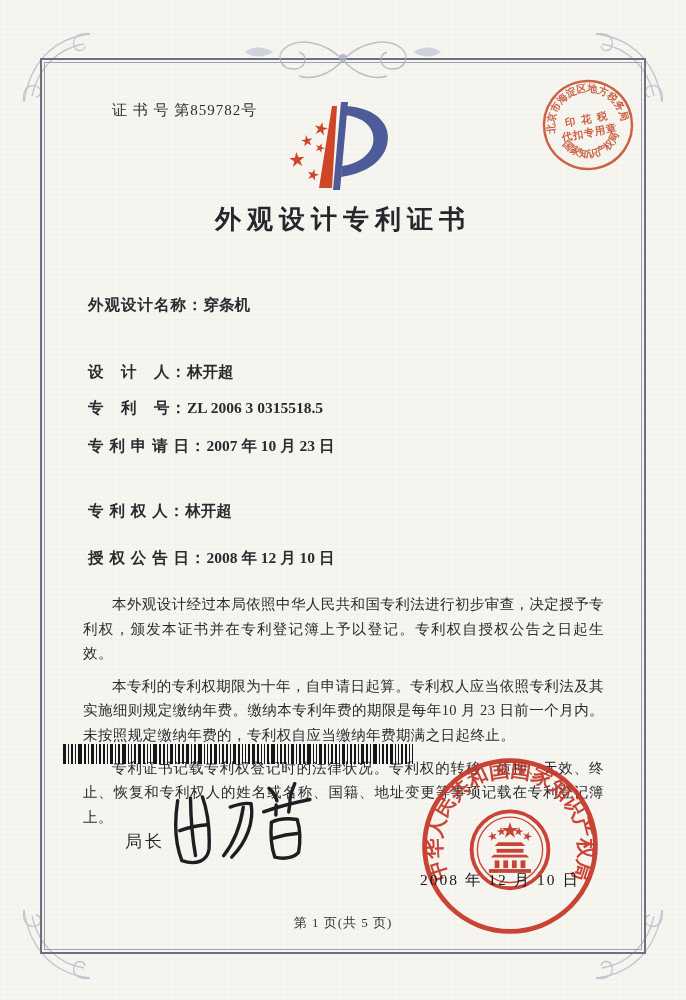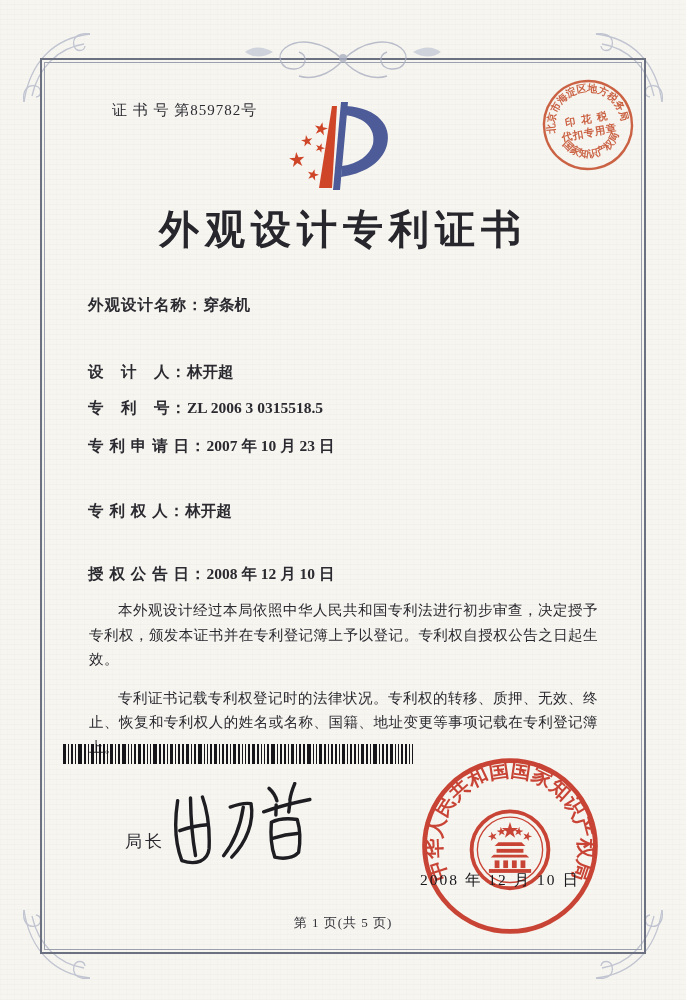--- a/index.html
+++ b/index.html
@@ -10,28 +10,28 @@
       repeating-linear-gradient(0deg, rgba(165,172,195,.055) 0 1px, transparent 1px 5px),
       repeating-linear-gradient(90deg, rgba(165,172,195,.03) 0 1px, transparent 1px 7px);
     font-family:"Liberation Serif","DejaVu Serif",serif;
     color:#23232a;
   }
   .frame{position:absolute;left:40px;top:58px;right:40px;bottom:46px;
     border:2px solid #6b7180;}
   .frame-inner{position:absolute;inset:2px;border:1px solid #9aa0ae;}
   .abs{position:absolute;}
   .cert-number{left:64px;top:101px;font-size:15px;letter-spacing:1px;color:#2c2c33;margin-left:48px;}
-  .title{left:0;top:202px;width:100%;text-align:center;font-size:40px;font-weight:bold;
+  .title{left:0;top:202px;width:100%;text-align:center;font-size:26px;font-weight:bold;
     letter-spacing:6px;color:#26262c;}
   .field{left:88px;font-size:15.5px;color:#2a2a30;white-space:nowrap;font-weight:bold;}
   .field .flabel{letter-spacing:1px;}
-  .f0{top:295px}.f1{top:362px}.f2{top:398px}.f3{top:436px}.f4{top:501px}.f5{top:564px}
+  .f0{top:295px}.f1{top:362px}.f2{top:398px}.f3{top:436px}.f4{top:501px}.f5{top:548px}
   .body-text{left:75px;top:584px;width:537px;font-size:14.5px;line-height:24.6px;
     text-align:justify;color:#2a2a30;letter-spacing:0.4px;}
-  .body-text p{margin:14px;text-indent:2em;}
+  .body-text p{margin:8px;text-indent:2em;}
   .barcode{left:63px;top:744px;width:350px;height:20px;display:flex;align-items:stretch;
     overflow:hidden;gap:2px;}
   .barcode .bar{background:#15151a;flex:0 0 auto;height:100%;}
   .director-label{left:125px;top:830px;font-size:17px;letter-spacing:3px;color:#2a2a30;}
   .signature-svg{left:172px;top:782px;}
   .issue-date{left:420px;top:870px;font-size:15.5px;letter-spacing:2px;color:#17171c;z-index:6;}
   .page-footer{left:0;top:914px;width:100%;text-align:center;font-size:13px;color:#33333a;letter-spacing:1px;}
   .logo-svg{left:286px;top:100px;}
   .tax-stamp-svg{left:540px;top:77px;transform:rotate(-10deg);z-index:5;}
   .official-seal-svg{left:414px;top:750px;z-index:5;}
@@ -138,20 +138,21 @@
 
 <div class="abs field f0"><span class="flabel">外观设计名称：</span><span>穿条机</span></div>
 <div class="abs field f1"><span class="flabel">设　计　人：</span><span>林开超</span></div>
 <div class="abs field f2"><span class="flabel">专　利　号：</span><span>ZL 2006 3 0315518.5</span></div>
 <div class="abs field f3"><span class="flabel">专 利 申 请 日：</span><span>2007 年 10 月 23 日</span></div>
 <div class="abs field f4"><span class="flabel">专 利 权 人：</span><span>林开超</span></div>
 <div class="abs field f5"><span class="flabel">授 权 公 告 日：</span><span>2008 年 12 月 10 日</span></div>
 
 <div class="abs body-text">
   <p>本外观设计经过本局依照中华人民共和国专利法进行初步审查，决定授予专利权，颁发本证书并在专利登记簿上予以登记。专利权自授权公告之日起生效。</p>
+  <p>本专利的专利权期限为十年，自申请日起算。专利权人应当依照专利法及其实施细则规定缴纳年费。缴纳本专利年费的期限是每年10 月 23 日前一个月内。未按照规定缴纳年费的，专利权自应当缴纳年费期满之日起终止。</p>
   <p>专利证书记载专利权登记时的法律状况。专利权的转移、质押、无效、终止、恢复和专利权人的姓名或名称、国籍、地址变更等事项记载在专利登记簿上。</p>
 </div>
 
 <div class="abs barcode">
     <div class="bar" style="width: 3px;"></div>
     <div class="bar" style="width: 1px;"></div>
     <div class="bar" style="width: 2px;"></div>
     <div class="bar" style="width: 1px;"></div>
     <div class="bar" style="width: 4px;"></div>
     <div class="bar" style="width: 2px;"></div>

